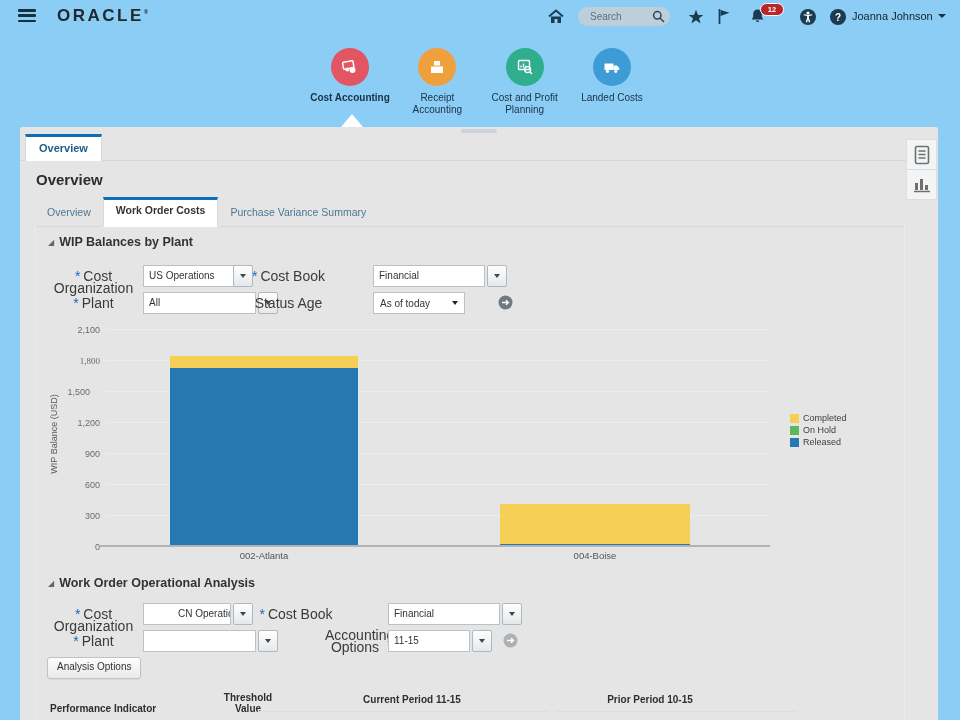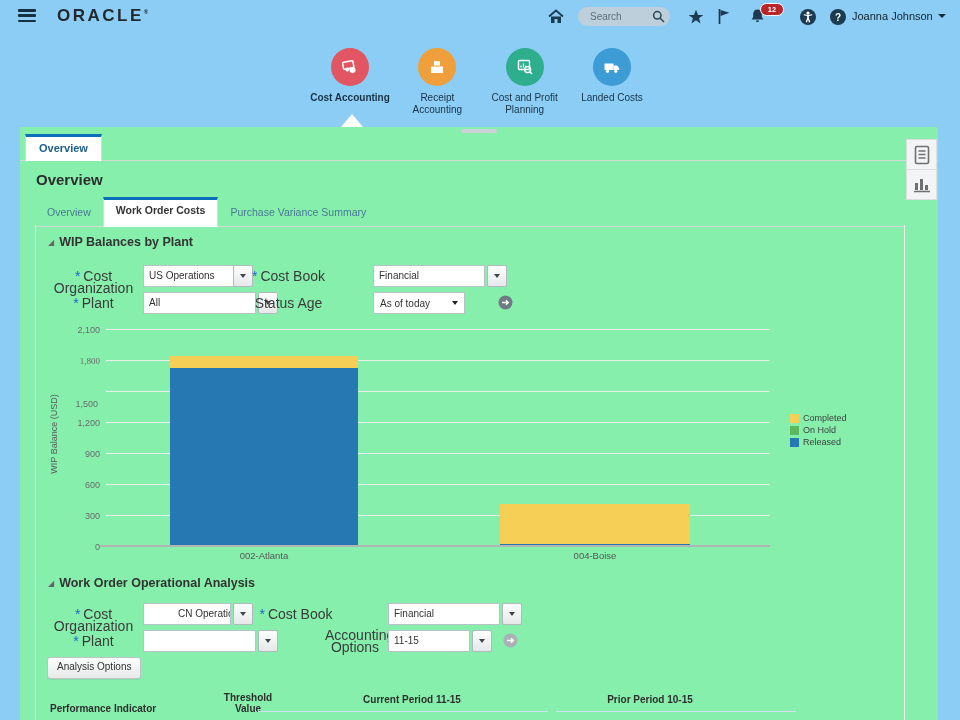--- a/index.html
+++ b/index.html
@@ -19,21 +19,21 @@
   .user{position:absolute;left:852px;top:10px;font-size:11px;color:#14222c;cursor:pointer;display:flex;align-items:center}
   .ucaret{width:0;height:0;border-left:4px solid transparent;border-right:4px solid transparent;border-top:4.5px solid #16303f;margin-left:5px}
   
   .apps{position:absolute;left:308px;top:48px;width:346px;display:flex;justify-content:space-between}
   .app{width:84px;text-align:center;cursor:pointer}
   .app-circle{width:38px;height:38px;border-radius:50%;margin:0 auto;display:flex;align-items:center;justify-content:center}
   .app-label{font-size:10px;color:#173244;margin-top:6px;line-height:12px}
   .app-label.active{font-weight:bold}
   .pointer{position:absolute;left:341px;top:114px;width:0;height:0;border-left:11px solid transparent;border-right:11px solid transparent;border-bottom:13px solid #fff}
   
-  .panel{position:absolute;left:20px;top:127px;right:22px;bottom:0;background:#86efac;border-radius:2px 2px 0 0}
+  .panel{position:absolute;left:20px;top:127px;right:22px;bottom:0;background:#e5e5e5;border-radius:2px 2px 0 0}
   .handle{position:absolute;left:50%;margin-left:-18px;top:2px;width:36px;height:4px;background:#ccd2d8;border-radius:2px;z-index:3;cursor:grab}
   .tabrow{position:absolute;left:0;right:0;top:0;height:33px;border-bottom:1px solid #d8d8d8}
   .wtab{position:absolute;left:5px;top:7px;height:27px;padding:0 13px;line-height:23px;background:#fff;border:1px solid #d8d8d8;border-bottom:none;border-top:3px solid #0b6fba;font-size:11px;font-weight:bold;color:#1b5e86;z-index:2;box-sizing:border-box;cursor:pointer}
   .side-tabs{position:absolute;right:1px;top:12px;width:31px;z-index:2}
   .side-tab{width:31px;height:31px;background:#f3f4f5;border:1px solid #ddd;display:flex;align-items:center;justify-content:center;box-sizing:border-box;cursor:pointer}
   .side-tab+.side-tab{margin-top:-1px}
   .ptitle{position:absolute;left:16px;top:44px;font-size:15px;font-weight:bold;color:#2d2d2d}
   .subtabs{position:absolute;left:15px;top:72px;width:870px;height:27px;border-bottom:1px solid #d8d8d8;display:flex;align-items:flex-end}
   .stab{height:26px;padding:0 12px;line-height:24px;font-size:10.5px;color:#4a7894;cursor:pointer;white-space:nowrap}
   .stab.active{border:1px solid #d8d8d8;border-bottom:1px solid #fff;border-top:3px solid #0b6fba;font-weight:bold;color:#333;line-height:20px;margin-bottom:-1px;background:#fff}
@@ -251,21 +251,21 @@
     <div class="ytick" style="left: 18px; top: 218.5px;">0</div>
         <div class="gl" style="left: 70px; width: 664px; top: 192px;"></div>
         <div class="ytick" style="left: 18px; top: 187.5px;">300</div>
         <div class="gl" style="left: 70px; width: 664px; top: 161px;"></div>
         <div class="ytick" style="left: 18px; top: 156.5px;">600</div>
         <div class="gl" style="left: 70px; width: 664px; top: 130px;"></div>
         <div class="ytick" style="left: 18px; top: 125.5px;">900</div>
         <div class="gl" style="left: 70px; width: 664px; top: 99px;"></div>
         <div class="ytick" style="left: 18px; top: 94.5px;">1,200</div>
         <div class="gl" style="left: 70px; width: 664px; top: 68px;"></div>
-        <div class="ytick" style="left: 16px; top: 63.5px; margin-top: 12px;">1,500</div>
+        <div class="ytick" style="left: 8px; top: 63.5px;">1,500</div>
         <div class="gl" style="left: 70px; width: 664px; top: 37px;"></div>
         <div class="ytick" style="left: 18px; top: 32.5px; font-family: Liberation Serif, serif;">1,800</div>
         <div class="gl" style="left: 70px; width: 664px; top: 6px;"></div>
         <div class="ytick" style="left: 18px; top: 1.5px;">2,100</div>
         <div class="barseg" style="left: 134px; width: 188px; top: 45.2667px; height: 177.733px; background: rgb(38, 120, 178);"></div>
         <div class="barseg" style="left: 134px; width: 188px; top: 32.8667px; height: 12.4px; background: rgb(246, 208, 86);"></div>
         <div class="xlab" style="left: 168px;">002-Atlanta</div>
         <div class="barseg" style="left: 464px; width: 190px; top: 220.933px; height: 2.06667px; background: rgb(38, 120, 178);"></div>
         <div class="barseg" style="left: 464px; width: 190px; top: 180.633px; height: 40.3px; background: rgb(246, 208, 86);"></div>
         <div class="xlab" style="left: 499px;">004-Boise</div>

